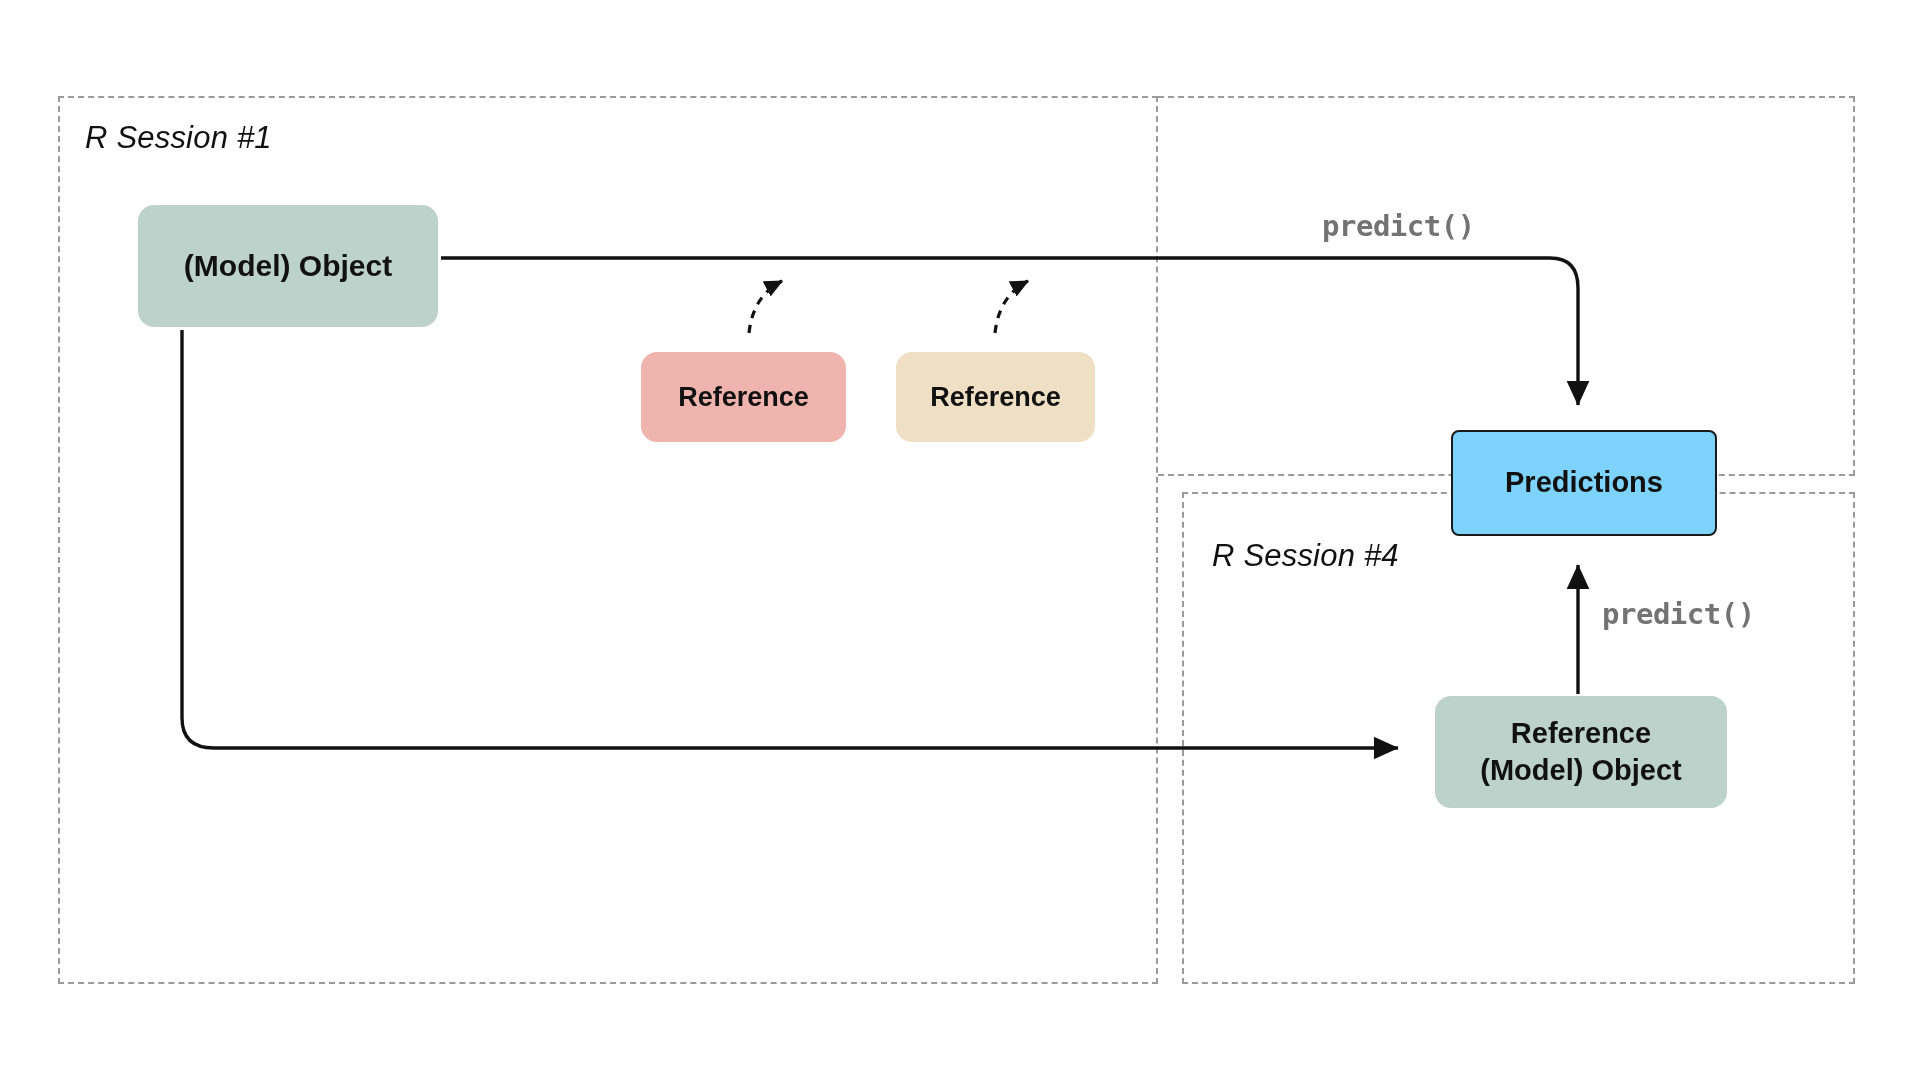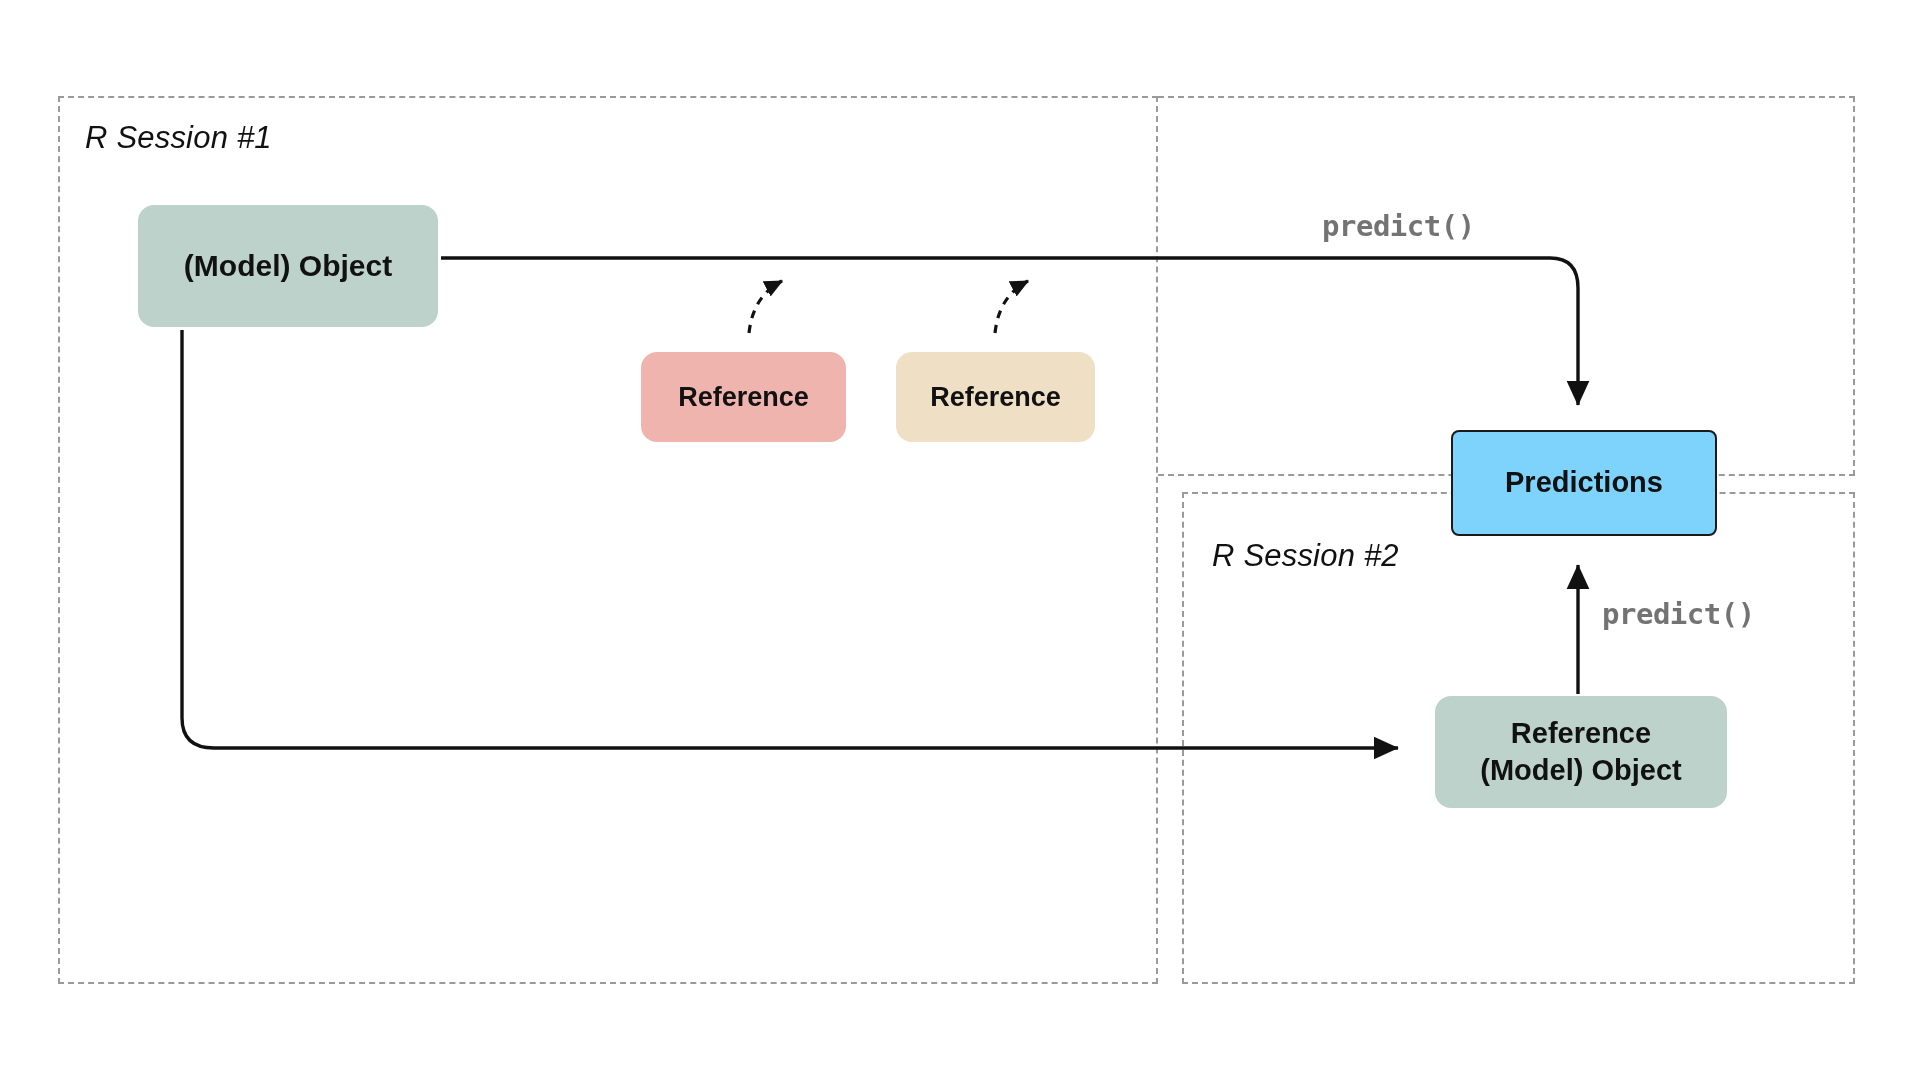--- a/index.html
+++ b/index.html
@@ -109,21 +109,21 @@
 </head>
 <body>
 
 <div id="canvas">
 
   <div class="session-box" id="session1-box"></div>
   <div class="session-box" id="session1-box-right"></div>
   <div class="session-box" id="session2-box"></div>
 
   <div class="session-label" id="session1-label">R Session #1</div>
-  <div class="session-label" id="session2-label">R Session #2</div>
+  <div class="session-label" id="session2-label">R Session #4</div>
 
   <svg id="connectors" viewBox="0 0 1920 1080" width="1920" height="1080">
     <defs>
       <marker id="arrowhead" markerWidth="9" markerHeight="9" refX="7.2" refY="3.4" orient="auto" markerUnits="strokeWidth">
         <path d="M0,0 L7.4,3.4 L0,6.8 Z" fill="#111111"></path>
       </marker>
       <marker id="arrowhead-dashed" markerWidth="7" markerHeight="7" refX="5.4" refY="2.7" orient="auto" markerUnits="strokeWidth">
         <path d="M0,0 L5.8,2.7 L0,5.4 Z" fill="#111111"></path>
       </marker>
     </defs>

